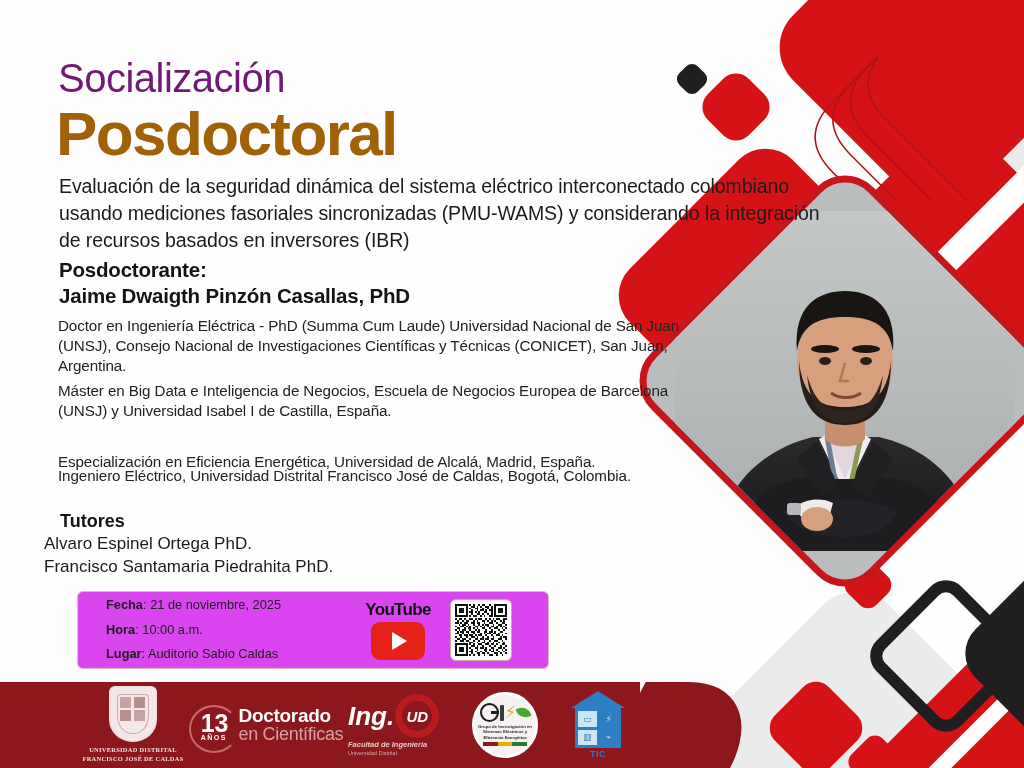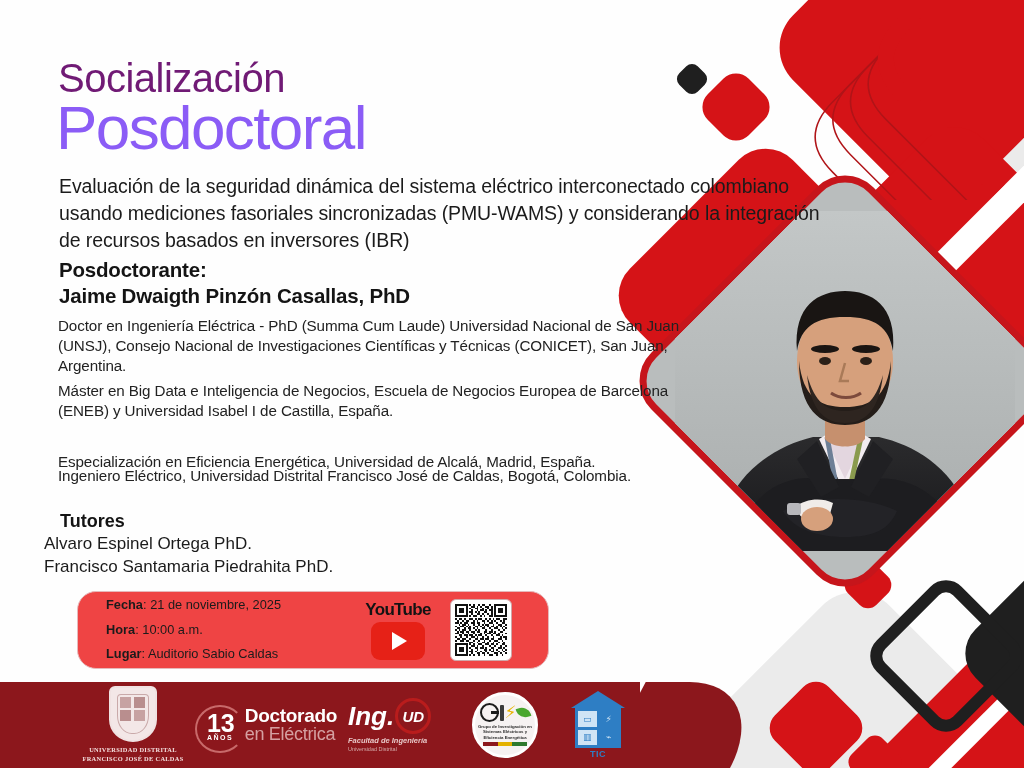--- a/index.html
+++ b/index.html
@@ -165,21 +165,21 @@
   }
   .doc-words{margin-left:6px;}
   .doc-w1{color:#ffffff;font-weight:900;font-size:19px;line-height:.95;letter-spacing:-.3px;}
   .doc-w2{color:#e2b9b9;font-weight:400;font-size:18px;line-height:1;letter-spacing:-.3px;opacity:.85;}
 
   
   .logo-ing{width:108px;margin-left:4px;flex-direction:column;align-items:flex-start;}
   .ing-row{display:flex;align-items:center;}
   .ing-main{color:#ffffff;font-weight:900;font-style:italic;font-size:26px;line-height:1;}
   .ing-circ{
-    width:30px;height:30px;border:3px solid #b91c1c;border-radius:50%;
+    width:30px;height:30px;border:7px solid #b91c1c;border-radius:50%;
     display:flex;align-items:center;justify-content:center;margin-left:1px;
     color:#ffffff;font-weight:900;font-style:italic;font-size:15px;
   }
   .ing-sub1{color:#e8c7c7;font-size:7.5px;font-weight:700;font-style:italic;margin-top:2px;}
   .ing-sub2{color:#d4a9a9;font-size:5.5px;margin-top:1px;}
 
   
   .logo-giee{width:78px;margin-left:10px;}
   .giee-circle{
     width:60px;height:60px;border-radius:50%;
@@ -219,22 +219,22 @@
 
   
   .content{position:absolute;left:0;top:0;width:1024px;height:768px;z-index:5;}
 
   .kicker{
     position:absolute;left:58px;top:58px;
     font-size:40px;font-weight:400;color:#701a75;letter-spacing:-.5px;
     line-height:1;
   }
   .headline{
-    position:absolute;left:56px;top:97px;
-    font-size:62px;font-weight:400;color:#8b5cf6;letter-spacing:-1.6px;
+    position:absolute;left:56px;top:103px;
+    font-size:62px;font-weight:700;color:#a16207;letter-spacing:-1.6px;
     line-height:1;
   }
   .subtitle{
     position:absolute;left:59px;top:173px;width:780px;
     font-size:19.5px;font-weight:400;color:#1b1b1b;line-height:1.38;
     letter-spacing:-.1px;
   }
   .role-block{
     position:absolute;left:59px;top:257px;
     font-size:20.5px;font-weight:800;color:#141414;line-height:1.28;
@@ -256,23 +256,23 @@
   }
   .tutors-list{
     position:absolute;left:44px;top:532px;
     font-size:17px;font-weight:400;color:#1b1b1b;line-height:1.38;
   }
 
   
   .info-card{
     position:absolute;left:77px;top:591px;
     width:470px;height:76px;
-    background:#ef4444;
+    background:#d946ef;
     border:1.6px solid #e6b9bb;
-    border-radius:19px;
+    border-radius:6px;
     display:flex;align-items:center;
     z-index:7;
   }
   .info-text{margin-left:28px;width:250px;}
   .info-line{font-size:12.8px;color:#1b1b1b;line-height:1.95;}
   .info-line b{font-weight:800;}
   .yt{
     margin-left:4px;display:flex;flex-direction:column;align-items:center;
     width:76px;
     text-align:right;
@@ -407,21 +407,21 @@
     <div class="kicker">Socialización</div>
     <div class="headline">Posdoctoral</div>
     <div class="subtitle">Evaluación de la seguridad dinámica del sistema eléctrico interconectado colombiano usando mediciones fasoriales sincronizadas (PMU-WAMS) y considerando la integración de recursos basados en inversores (IBR)</div>
 
     <div class="role-block">
       <div>Posdoctorante:</div>
       <div>Jaime Dwaigth Pinzón Casallas, PhD</div>
     </div>
 
     <div class="bio p1">Doctor en Ingeniería Eléctrica - PhD (Summa Cum Laude) Universidad Nacional de San Juan (UNSJ), Consejo Nacional de Investigaciones Científicas y Técnicas (CONICET), San Juan, Argentina.</div>
-    <div class="bio p2">Máster en Big Data e Inteligencia de Negocios, Escuela de Negocios Europea de Barcelona (ENEB) y Universidad Isabel I de Castilla, España.</div>
+    <div class="bio p2">Máster en Big Data e Inteligencia de Negocios, Escuela de Negocios Europea de Barcelona (UNSJ) y Universidad Isabel I de Castilla, España.</div>
     <div class="bio p3">Especialización en Eficiencia Energética, Universidad de Alcalá, Madrid, España.</div>
     <div class="bio p4">Ingeniero Eléctrico, Universidad Distrital Francisco José de Caldas, Bogotá, Colombia.</div>
 
     <div class="tutors-title">Tutores</div>
     <div class="tutors-list">
       <div>Alvaro Espinel Ortega PhD.</div>
       <div>Francisco Santamaria Piedrahita  PhD.</div>
     </div>
 
     <div class="info-card">
@@ -511,21 +511,21 @@
 
     <div class="logo logo-doc">
       <div class="doc-inner">
         <div style="position:relative;padding:3px 4px 0 6px;">
           <div class="doc-arc"></div>
           <div class="doc-13">13</div>
           <div class="doc-anos">AÑOS</div>
         </div>
         <div class="doc-words">
           <div class="doc-w1">Doctorado</div>
-          <div class="doc-w2">en Eléctrica</div>
+          <div class="doc-w2">en Científicas</div>
         </div>
       </div>
     </div>
 
     <div class="logo logo-ing">
       <div class="ing-row">
         <div class="ing-main">Ing.</div>
         <div class="ing-circ">UD</div>
       </div>
       <div class="ing-sub1">Facultad de Ingeniería</div>

